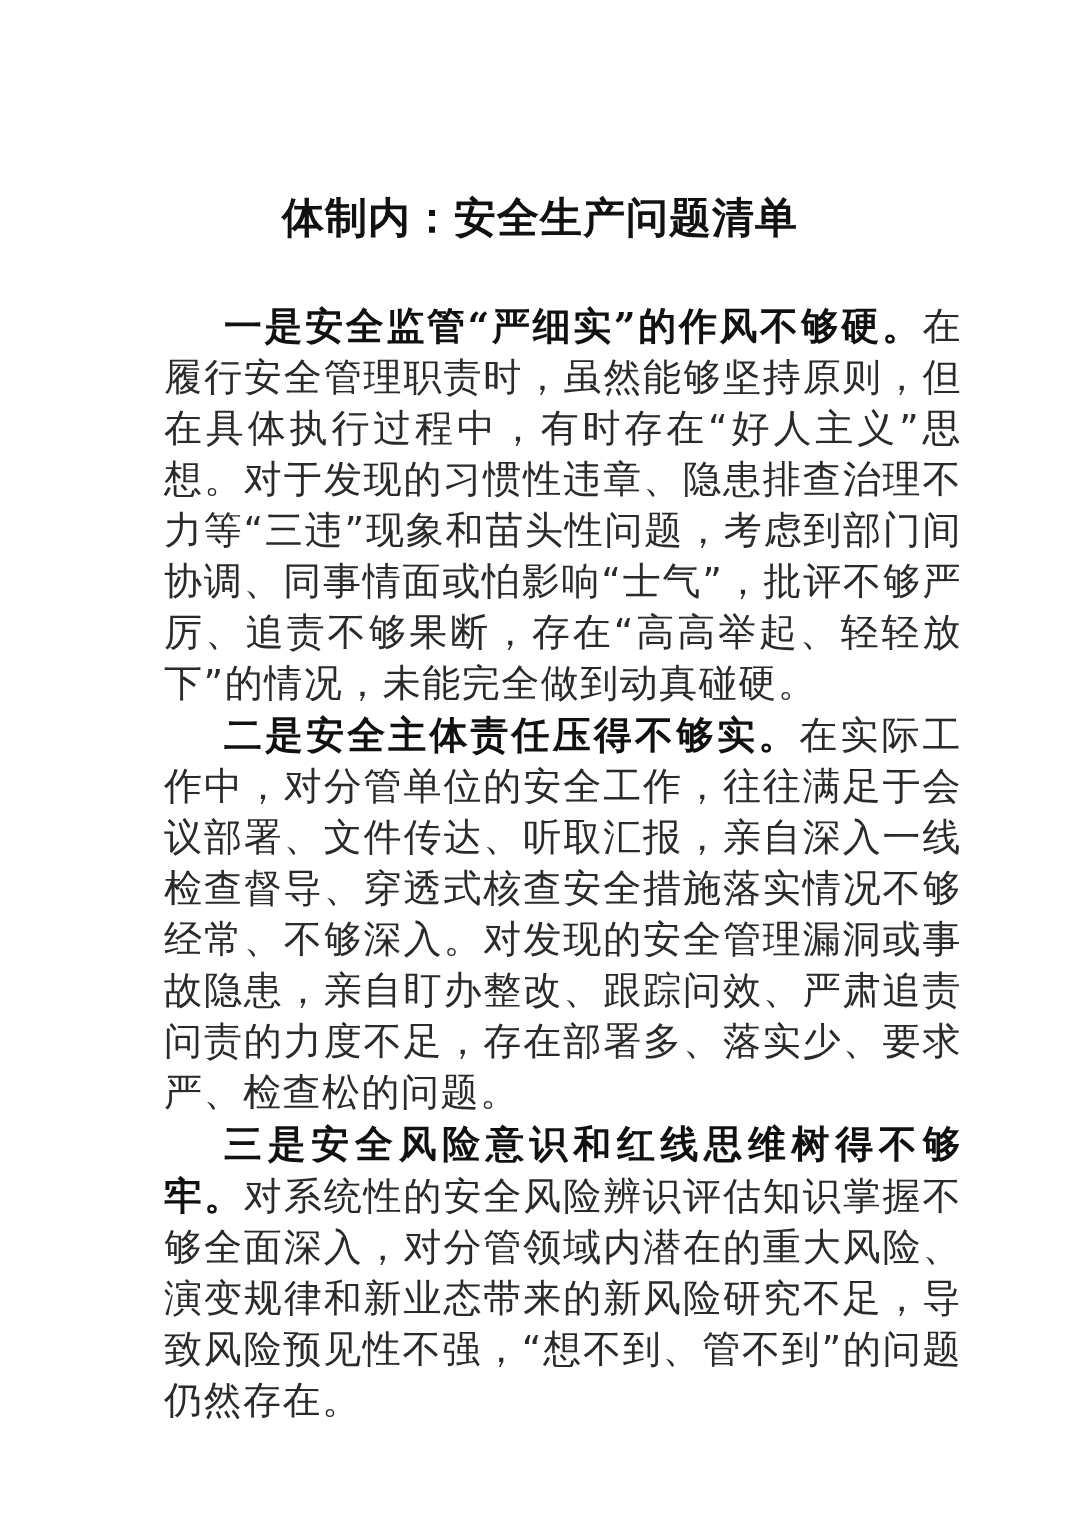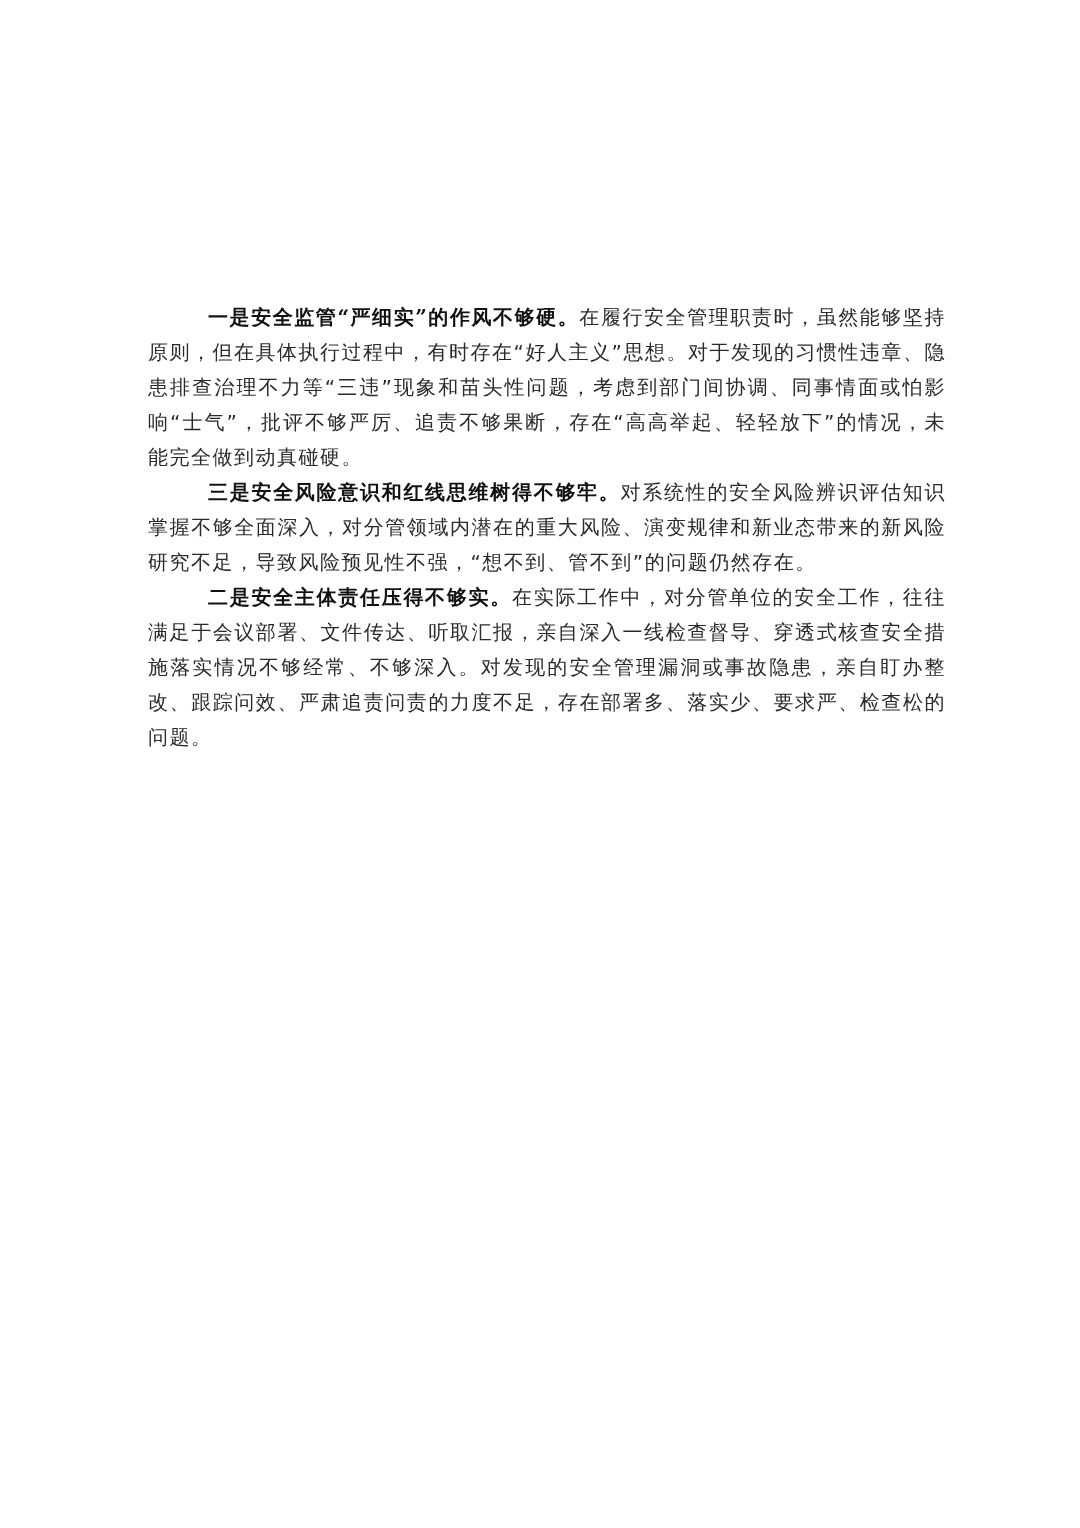--- a/index.html
+++ b/index.html
@@ -31,26 +31,26 @@
       font-family: "DejaVu Serif", "Liberation Serif", serif;
       font-weight: bold;
       font-size: 42px;
       line-height: 56px;
       letter-spacing: 1px;
       color: #111111;
       margin: 0;
     }
     .body {
       position: absolute;
-      left: 148px;
+      left: 164px;
       top: 300px;
       width: 798px;
       font-family: "DejaVu Sans", "Liberation Sans", sans-serif;
-      font-size: 20px;
-      line-height: 35px;
+      font-size: 38px;
+      line-height: 51px;
       color: #2a2a2a;
       text-align: justify;
       text-justify: inter-ideograph;
       letter-spacing: 1.5px;
     }
     .para {
       margin: 0;
       text-indent: 60px;
     }
     .lead {
@@ -59,25 +59,26 @@
       color: #111111;
     }
     .rest {
       font-weight: normal;
     }
   </style>
 </head>
 <body>
 
 <div class="page">
+  <h1 class="title">体制内：安全生产问题清单</h1>
 
   <div class="body">
     <p class="para">
       <span class="lead">一是安全监管“严细实”的作风不够硬。</span><span class="rest">在履行安全管理职责时，虽然能够坚持原则，但在具体执行过程中，有时存在“好人主义”思想。对于发现的习惯性违章、隐患排查治理不力等“三违”现象和苗头性问题，考虑到部门间协调、同事情面或怕影响“士气”，批评不够严厉、追责不够果断，存在“高高举起、轻轻放下”的情况，未能完全做到动真碰硬。</span>
     </p>
     <p class="para">
-      <span class="lead">三是安全风险意识和红线思维树得不够牢。</span><span class="rest">对系统性的安全风险辨识评估知识掌握不够全面深入，对分管领域内潜在的重大风险、演变规律和新业态带来的新风险研究不足，导致风险预见性不强，“想不到、管不到”的问题仍然存在。</span>
+      <span class="lead">二是安全主体责任压得不够实。</span><span class="rest">在实际工作中，对分管单位的安全工作，往往满足于会议部署、文件传达、听取汇报，亲自深入一线检查督导、穿透式核查安全措施落实情况不够经常、不够深入。对发现的安全管理漏洞或事故隐患，亲自盯办整改、跟踪问效、严肃追责问责的力度不足，存在部署多、落实少、要求严、检查松的问题。</span>
     </p>
     <p class="para">
-      <span class="lead">二是安全主体责任压得不够实。</span><span class="rest">在实际工作中，对分管单位的安全工作，往往满足于会议部署、文件传达、听取汇报，亲自深入一线检查督导、穿透式核查安全措施落实情况不够经常、不够深入。对发现的安全管理漏洞或事故隐患，亲自盯办整改、跟踪问效、严肃追责问责的力度不足，存在部署多、落实少、要求严、检查松的问题。</span>
+      <span class="lead">三是安全风险意识和红线思维树得不够牢。</span><span class="rest">对系统性的安全风险辨识评估知识掌握不够全面深入，对分管领域内潜在的重大风险、演变规律和新业态带来的新风险研究不足，导致风险预见性不强，“想不到、管不到”的问题仍然存在。</span>
     </p>
   </div>
 </div>
 
 </body></html>

